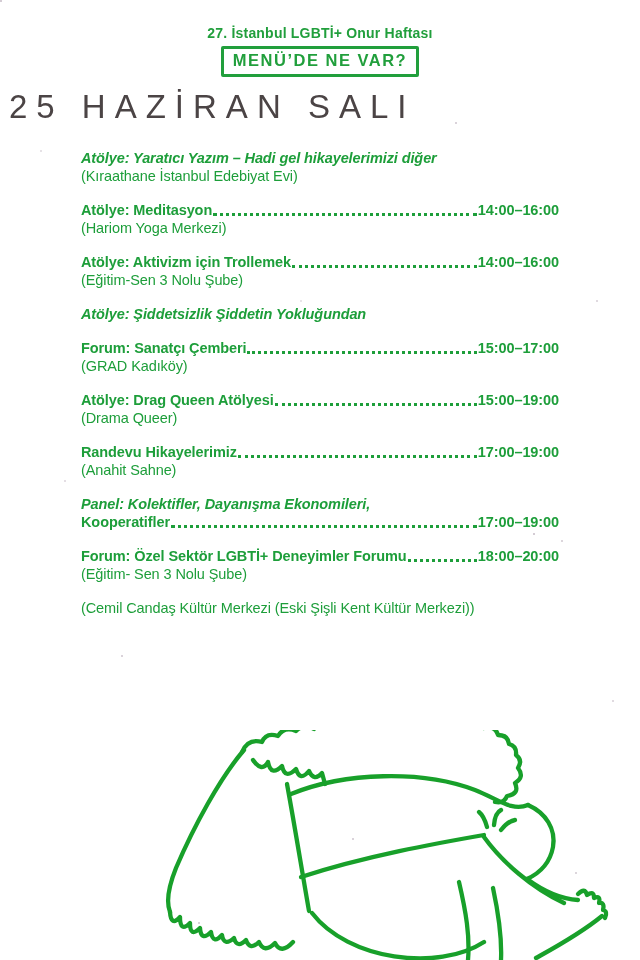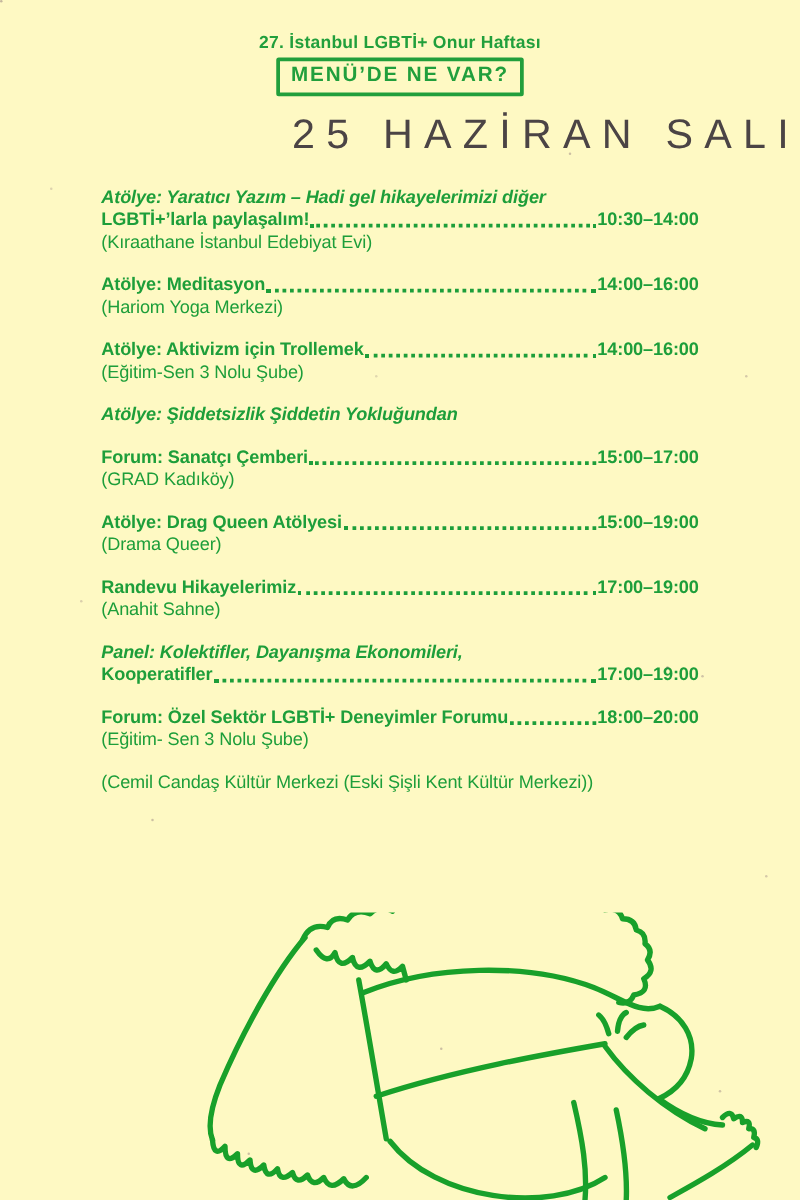--- a/index.html
+++ b/index.html
@@ -4,21 +4,21 @@
 <style>
   * { margin: 0; padding: 0; box-sizing: border-box; }
   html, body { background: #d9a7cd; }
   body { font-family: "Liberation Sans", sans-serif; }
 
   .poster {
     position: relative;
     width: 640px;
     height: 960px;
     margin: 0 auto;
-    background: #fef9c3;
+    background: #ffffff;
     overflow: hidden;
     color: #1d9e3a;
   }
 
   .speckles {
     position: absolute; inset: 0;
     pointer-events: none;
   }
   .speckles::before {
     content: "";
@@ -58,21 +58,21 @@
     padding: 2px 9px 3px 9px;
     font-size: 16.5px;
     font-weight: 700;
     letter-spacing: 1.5px;
     color: #219f3c;
     line-height: 1.2;
   }
 
   .day-title {
     margin-top: 12px;
-    text-align: right;
+    text-align: left;
     font-size: 33px;
     font-weight: 400;
     letter-spacing: 9px;
     padding-left: 9px; 
     color: #4b4445;
     line-height: 36px;
   }
 
   .schedule {
     width: 478px;
@@ -115,25 +115,20 @@
       <span class="stamp">MENÜ’DE NE VAR?</span>
     </div>
   </div>
 
   <div class="day-title">25 HAZİRAN SALI</div>
 
   <div class="schedule">
 
     <div class="event">
       <div class="event-title-pre">Atölye: Yaratıcı Yazım – Hadi gel hikayelerimizi diğer</div>
-      <div class="event-line">
-        <span class="event-title-last">LGBTİ+’larla paylaşalım!</span>
-        <span class="leader"></span>
-        <span class="event-time">10:30–14:00</span>
-      </div>
       <div class="event-venue">(Kıraathane İstanbul Edebiyat Evi)</div>
     </div>
 
     <div class="event">
       <div class="event-title-pre"></div>
       <div class="event-line">
         <span class="event-title-last">Atölye: Meditasyon</span>
         <span class="leader"></span>
         <span class="event-time">14:00–16:00</span>
       </div>

